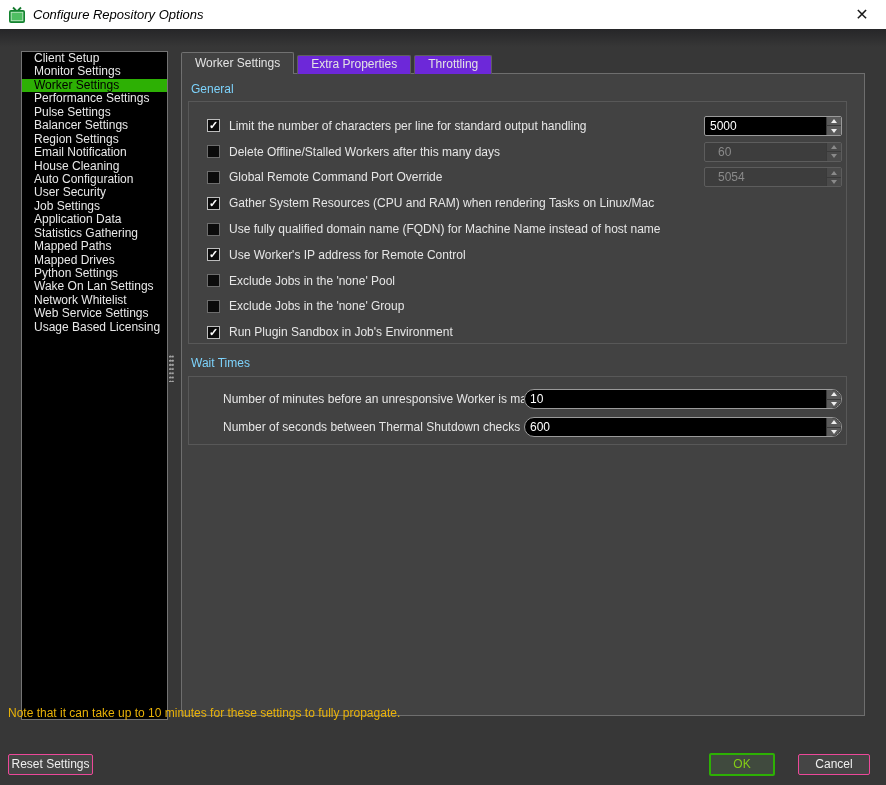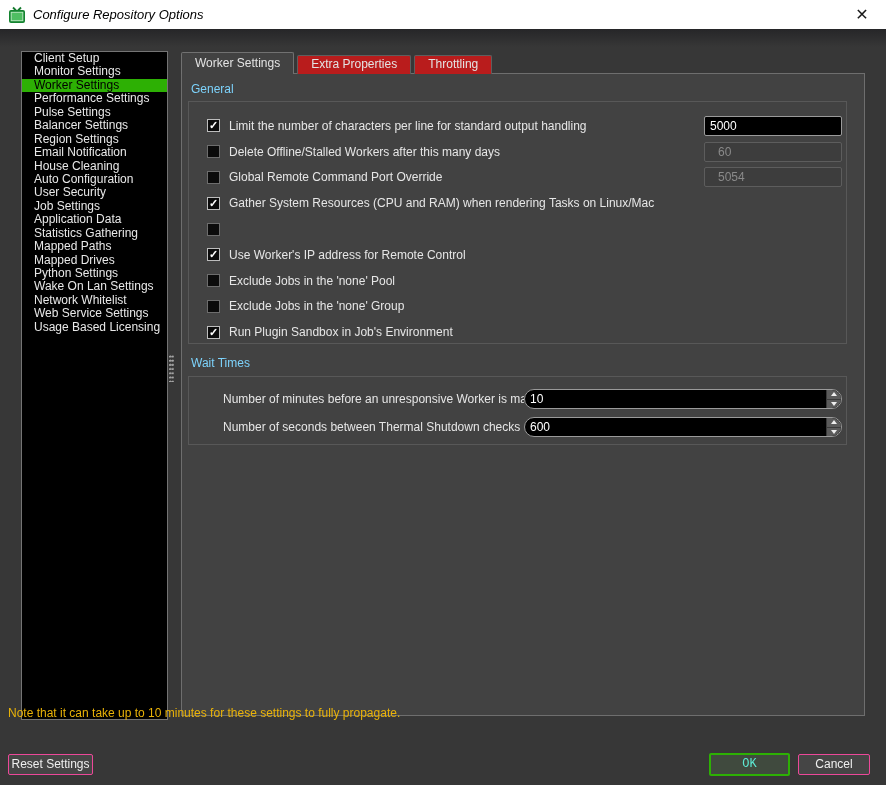--- a/index.html
+++ b/index.html
@@ -27,21 +27,21 @@
   .sb-item.selected { background:var(--accent-green,#2db004); color:#000; }
 
   
   .splitter { position:absolute; left:169px; top:355px; width:5px; height:27px;
               background-image:radial-gradient(circle at 1.2px 1.5px, #a8a8a8 0.9px, transparent 1.3px);
               background-size:2.6px 4.2px; }
 
   
   .tabbar { position:absolute; left:181px; top:52px; height:22px; display:flex;
             align-items:flex-end; z-index:3; }
-  .tab { height:19px; line-height:17px; padding:0 13px; background:#b91c1c;
+  .tab { height:19px; line-height:17px; padding:0 13px; background:#6d28d9;
          border:1px solid #5e5e5e; border-bottom:none; border-radius:2px 2px 0 0;
          margin-right:3px; color:#e3e3e3; white-space:nowrap; cursor:default; }
   .tab.active { height:22px; line-height:21px; background:var(--panel-bg,#424242);
                 border-color:#717171; }
 
   
   .panel { position:absolute; left:181px; top:73px; width:684px; height:643px;
            background:var(--panel-bg,#424242); border:1px solid #6e6e6e; }
   .gb-title { position:absolute; color:#7dd3fc; font-size:12px; }
   .gb-frame { position:absolute; border:1px solid #585858; }
@@ -58,21 +58,21 @@
   .checkbox { width:13px; height:13px; margin-right:9px; flex:0 0 13px;
               background:#0b0b0b; border:1px solid #6d6d6d; display:inline-flex;
               align-items:center; justify-content:center; }
   .checkbox.checked { border-color:#bdbdbd; }
   .check-glyph { color:#fff; font-size:11px; line-height:11px; font-weight:bold;
                  transform:translateY(-0.5px); }
 
   
   .spinbox { height:20px; display:flex; border:1px solid #9a9a9a; border-radius:2px;
              background:var(--field-bg,#000); flex:0 0 auto; overflow:hidden; }
-  .spinbox.narrow { width:138px;flex-direction:column; }
+  .spinbox.narrow { width:138px; }
   .spinbox.wide { width:318px;border-radius:10px; }
   .spin-value { flex:1; color:#fff; padding-left:5px; line-height:18px; }
   .spin-buttons { width:15px; display:flex; flex-direction:column; border-left:1px solid #3a3a3a; }
   .spin-btn { flex:1; background:#5b5b5b; display:flex; align-items:center; justify-content:center; }
   .spin-btn.up { border-bottom:1px solid #3a3a3a; }
   .tri { width:0; height:0; display:block; }
   .tri-up { border-left:3.5px solid transparent; border-right:3.5px solid transparent;
             border-bottom:4px solid #efefef; }
   .tri-down { border-left:3.5px solid transparent; border-right:3.5px solid transparent;
               border-top:4px solid #efefef; }
@@ -81,22 +81,22 @@
   .spinbox.disabled .spin-btn { background:#4a4a4a; }
   .spinbox.disabled .tri-up { border-bottom-color:#8a8a8a; }
   .spinbox.disabled .tri-down { border-top-color:#8a8a8a; }
 
   
   .note { position:absolute; left:8px; top:706px; color:#eab308; }
   .btn { position:absolute; height:21px; background:#454545; border:1px solid #ec4899;
          border-radius:2px; color:#efefef; font-size:12px; text-align:center;
          line-height:19px; cursor:default; }
   .btn-reset { left:8px;  top:754px; width:85px; }
-  .btn-ok    { left:709px; top:753px; width:81px; height:23px; line-height:19px;
-               border:2px solid var(--accent-green,#2db004); background:#404a3e; color:#5eead4;font-family:Liberation Mono, monospace; }
+  .btn-ok    { left:709px; top:753px; width:66px; height:23px; line-height:19px;
+               border:2px solid var(--accent-green,#2db004); background:#404a3e; color:#84cc16; }
   .btn-cancel{ left:798px; top:754px; width:72px; }
 </style>
 </head>
 <body>
 
 <div class="window">
 
   <div class="titlebar">
     <span class="app-icon">
       <svg width="18" height="18" viewBox="0 0 18 18">
@@ -194,20 +194,21 @@
           </span>
         </div>
         <div class="row">
           <span class="checkbox checked">
             <span class="check-glyph">✓</span>
           </span>
           <span class="row-label">Gather System Resources (CPU and RAM) when rendering Tasks on Linux/Mac</span>
         </div>
         <div class="row">
           <span class="checkbox"></span>
+          <span class="row-label">Use fully qualified domain name (FQDN) for Machine Name instead of host name</span>
         </div>
         <div class="row">
           <span class="checkbox checked">
             <span class="check-glyph">✓</span>
           </span>
           <span class="row-label">Use Worker's IP address for Remote Control</span>
         </div>
         <div class="row">
           <span class="checkbox"></span>
           <span class="row-label">Exclude Jobs in the 'none' Pool</span>

